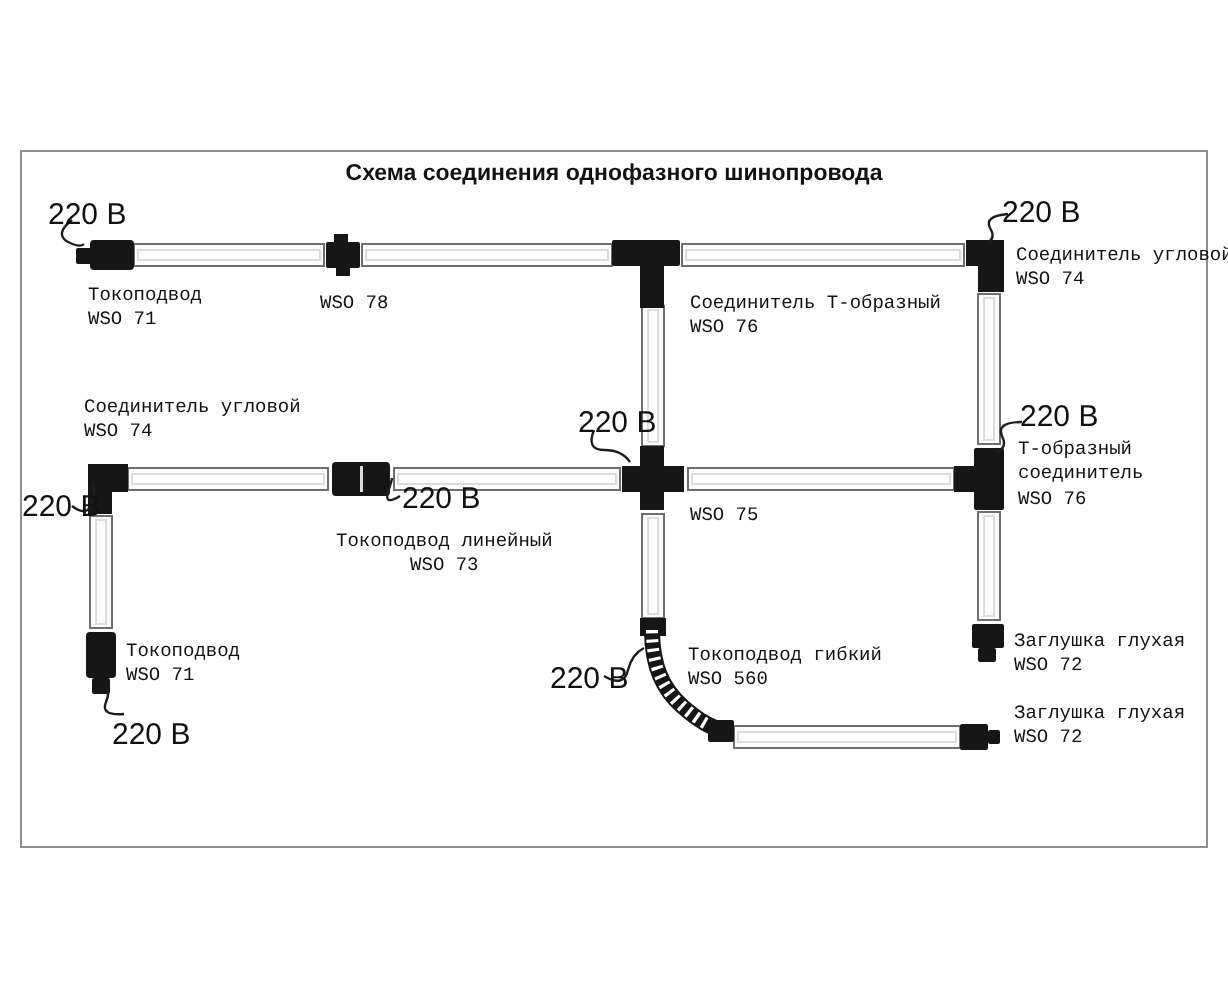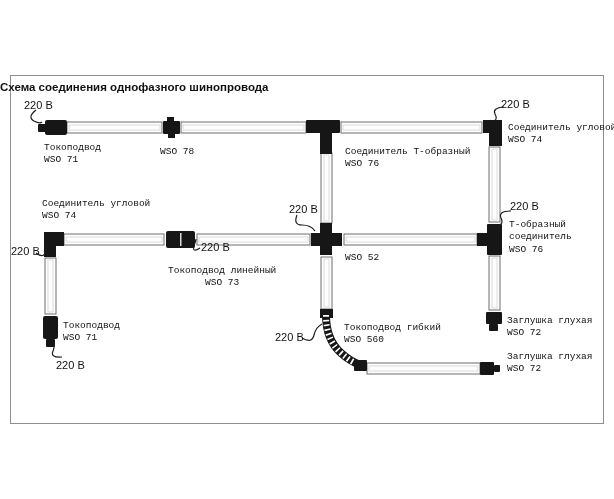--- a/index.html
+++ b/index.html
@@ -1,24 +1,24 @@
 <!DOCTYPE html>
 <html><head>
 <meta charset="utf-8">
 <style>
   html,body { margin:0; padding:0; background:#ffffff; }
   .stage { position:relative; width:614px; height:499px; background:#ffffff;
            font-family:"Liberation Sans", sans-serif; overflow:hidden; }
   .stage svg { position:absolute; left:0; top:0; }
-  .title { position:absolute; left:0; right:0; top:81px; text-align:left;
+  .title { position:absolute; left:0; right:0; top:81px; text-align:center;
            font-size:11.5px; font-weight:bold; color:#111; }
   .lbl  { position:absolute; font-size:9.5px; line-height:1.3; color:#111; white-space:nowrap;font-family:Liberation Mono, monospace; }
   .lbl span { display:block; }
   .lbl.center { text-align:center; }
-  .volt { position:absolute; font-size:11px; color:#111; white-space:nowrap; }
+  .volt { position:absolute; font-size:15px; color:#111; white-space:nowrap; }
   .frame { fill:#ffffff; stroke:#8f8f8f; stroke-width:1; }
   .track-outer { fill:#fdfdfd; stroke:#6e6e6e; stroke-width:1; }
   .track-inner { fill:none; stroke:#dcdcdc; stroke-width:1; }
   .conn { fill:#161616; stroke:none; }
   .seam { fill:#ffffff; opacity:0.85; }
   .wire { fill:none; stroke:#1d1d1d; stroke-width:1.2; }
   .flex-core { fill:none; stroke:#161616; stroke-width:8; stroke-linecap:round; }
   .flex-ribs { fill:none; stroke:#ffffff; stroke-width:6; stroke-dasharray:1.6 3; }
 </style>
 </head>
@@ -168,21 +168,21 @@
   </div>
   <div class="lbl" style="left:42px;top:198px">
     <span>Соединитель угловой</span>
     <span>WSO 74</span>
   </div>
   <div class="lbl center" style="left:168px;top:265px">
     <span>Токоподвод линейный</span>
     <span>WSO 73</span>
   </div>
   <div class="lbl" style="left:345px;top:252px">
-    <span>WSO 52</span>
+    <span>WSO 75</span>
   </div>
   <div class="lbl" style="left:509px;top:219px">
     <span>Т-образный</span>
     <span>соединитель</span>
     <span>WSO 76</span>
   </div>
   <div class="lbl" style="left:63px;top:320px">
     <span>Токоподвод</span>
     <span>WSO 71</span>
   </div>

